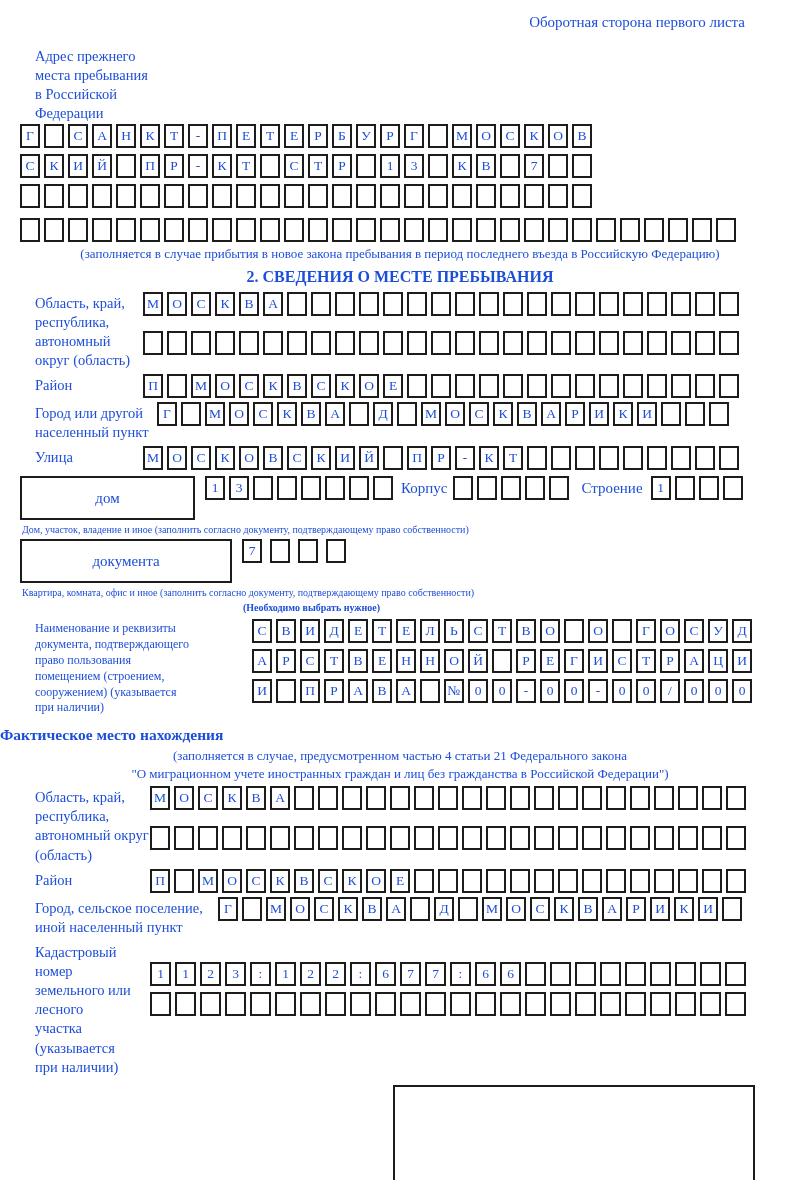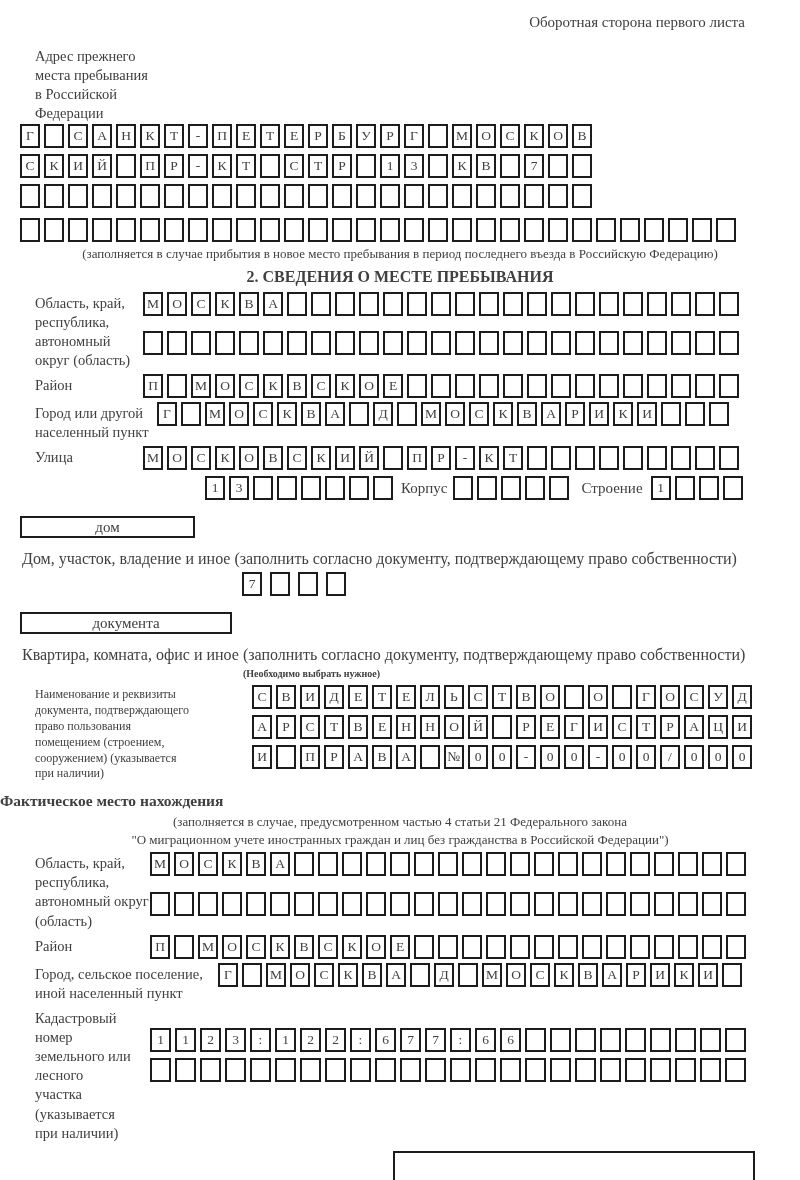--- a/index.html
+++ b/index.html
@@ -1,41 +1,41 @@
 <!DOCTYPE html>
 <html><head>
 <meta charset="utf-8">
 <style>
   html,body{margin:0;padding:0;background:#fff;}
   .page{
     width:800px;height:1180px;overflow:hidden;box-sizing:border-box;
-    padding-top:14px;color:#404040;
+    padding-top:14px;color:#1d4ed8;
     font-family:"Liberation Serif","DejaVu Serif",serif;
   }
   .hdr{ text-align:right; padding-right:55px; font-size:15px; }
   .frow{ display:flex; align-items:flex-start; margin:0 0 4px 20px; }
   .flabel{
     flex:none; box-sizing:border-box; padding-left:15px; padding-top:2px;
     font-size:14.5px; line-height:1.32; white-space:pre-line;
   }
   .cells{ display:flex; gap:4px; flex:none; }
   .cell{
     flex:none; box-sizing:border-box; width:20px; height:24px;
     border:2px solid #1c1c1c; text-align:center;
     font-size:13.5px; line-height:20px;
   }
   .kad .cell{ width:21px; }
   .gridcol .cells{ margin-bottom:6px; }
   .cap{ text-align:center; font-size:13px; margin:2px 0 4px; }
-  .capl{ font-size:16px; margin:12px 0 4px 22px; }
+  .capl{ font-size:10px; margin:4px 0 4px 22px; }
   .h2{ text-align:center; font-weight:bold; font-size:16px; margin:6px 0 6px; }
   .h3{ font-weight:bold; font-size:15.5px; margin:10px 0 4px; }
   .textbox{
-    flex:none; box-sizing:border-box; height:22px; border:2px solid #1c1c1c;
-    display:flex; align-items:center; justify-content:center; font-size:15px;margin-top:40px;
+    flex:none; box-sizing:border-box; height:44px; border:2px solid #1c1c1c;
+    display:flex; align-items:center; justify-content:center; font-size:15px;
   }
   .inline-lbl{ font-size:15px; padding-top:4px; flex:none; }
   .checkcell{
     flex:none; box-sizing:border-box; width:23px; height:26px;
     border:2px solid #1c1c1c; text-align:center; font-size:15px; line-height:22px;
   }
   .mesto{ display:flex; align-items:flex-start; margin:4px 0 2px 22px; font-size:15px; }
   .mesto .t{ padding-top:3px; }
   .note{ font-size:10px; margin:0 0 6px 243px;font-weight:bold; }
   .oblgap1{ height:9px; } .oblgap2{ height:10px; }
@@ -162,21 +162,21 @@
         <span class="cell"></span>
         <span class="cell"></span>
         <span class="cell"></span>
         <span class="cell"></span>
         <span class="cell"></span>
         <span class="cell"></span>
         <span class="cell"></span>
         <span class="cell"></span>
       </div>
   </div>
-  <div class="cap">(заполняется в случае прибытия в новое место пребывания в период последнего въезда в Российскую Федерацию)</div>
+  <div class="cap">(заполняется в случае прибытия в новое закона пребывания в период последнего въезда в Российскую Федерацию)</div>
 
   <div class="h2">2. СВЕДЕНИЯ О МЕСТЕ ПРЕБЫВАНИЯ</div>
 
   <div class="frow">
     <div class="flabel" style="width:123px;">Область, край,
 республика,
 автономный
 округ (область)</div>
     <div class="gridcol">
       <div class="cells">

